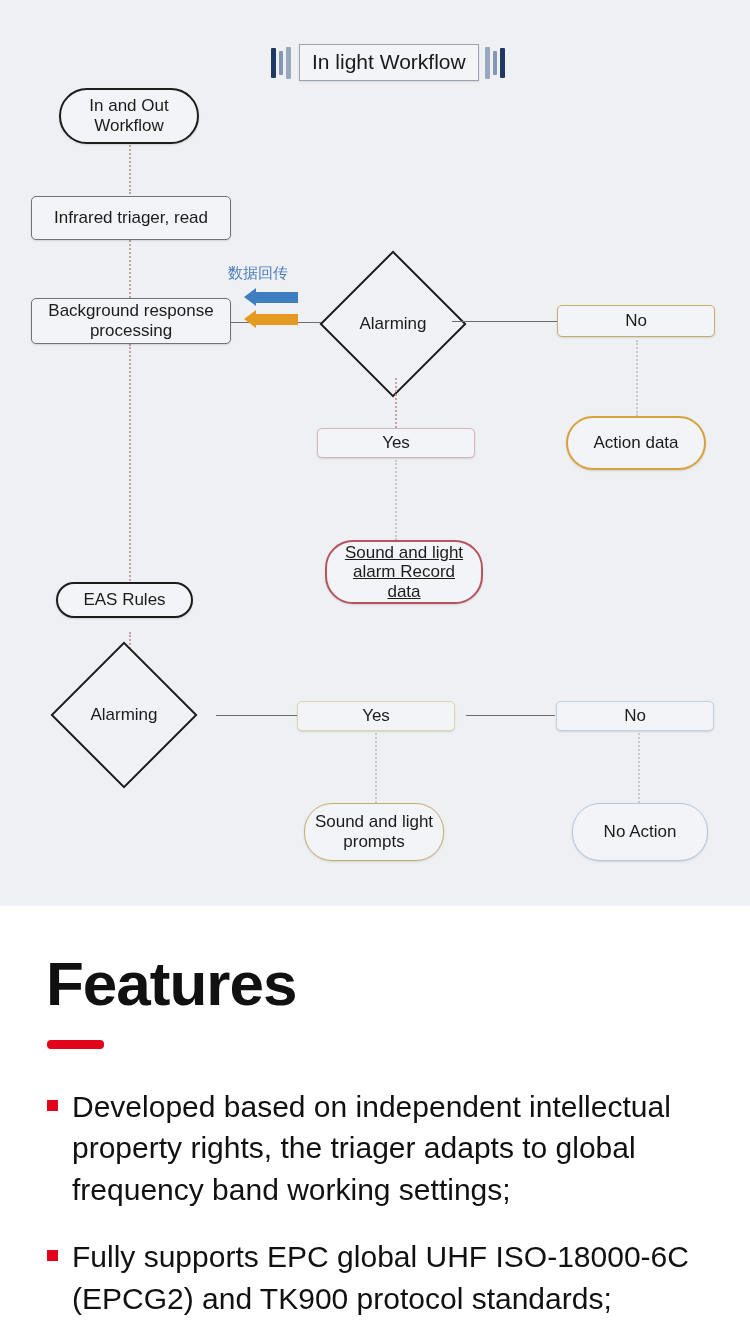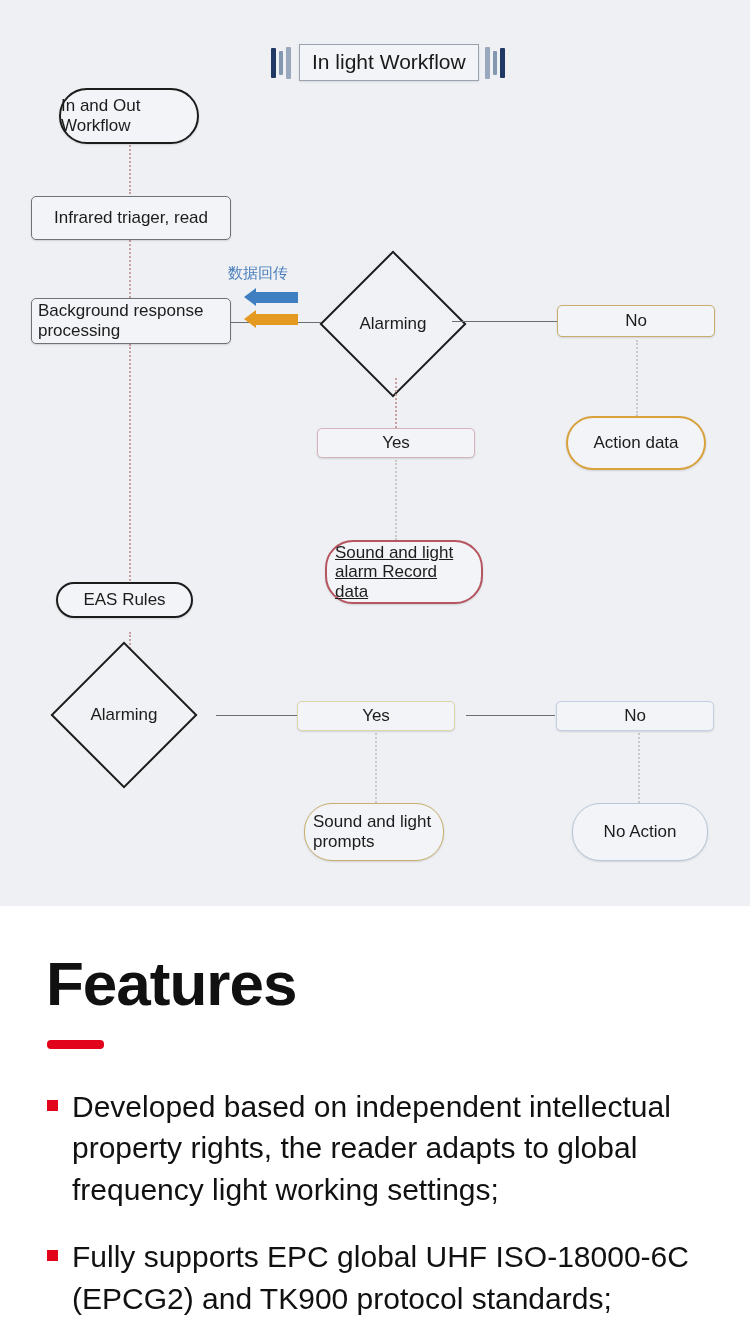--- a/index.html
+++ b/index.html
@@ -41,21 +41,21 @@
     font-size: 21px;
     color: #1a1a1a;
     line-height: 1.1;
     box-shadow: 0 1px 2px rgba(0,0,0,.10);
   }
 
   
   .node {
     position: absolute;
     display: flex; align-items: center; justify-content: center;
-    text-align: left;
+    text-align: center;
     font-size: 17px;
     color: #1c1c1c;
     line-height: 1.15;
     background: #f3f4f7;
     box-shadow: 0 1px 2px rgba(0,0,0,.13);
   }
   .pill      { border-radius: 28px; }
   .rect      { border-radius: 5px; }
   .node.dark { border: 2.5px solid #1c1c1c; }
   .node.grey { border: 1.6px solid #6e7378; }
@@ -258,21 +258,21 @@
 
   </div>
 
   <div class="features">
     <div class="features-title">Features</div>
     <div class="title-underline"></div>
 
     <div class="feature-list">
       <div class="feature-item">
         <div class="bullet"></div>
-        <div class="feature-text">Developed based on independent intellectual property rights, the reader adapts to global frequency light working settings;</div>
+        <div class="feature-text">Developed based on independent intellectual property rights, the triager adapts to global frequency band working settings;</div>
       </div>
       <div class="feature-item">
         <div class="bullet"></div>
         <div class="feature-text">Fully supports EPC global UHF ISO-18000-6C (EPCG2) and TK900 protocol standards;</div>
       </div>
     </div>
   </div>
 
 </div>
 

